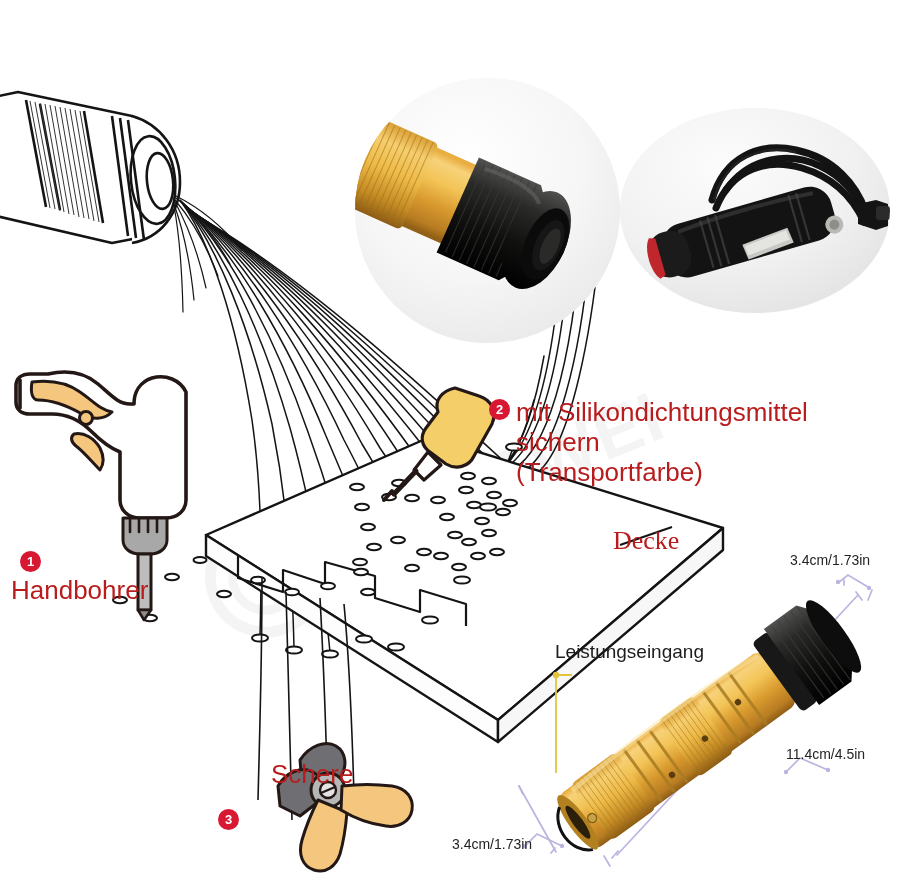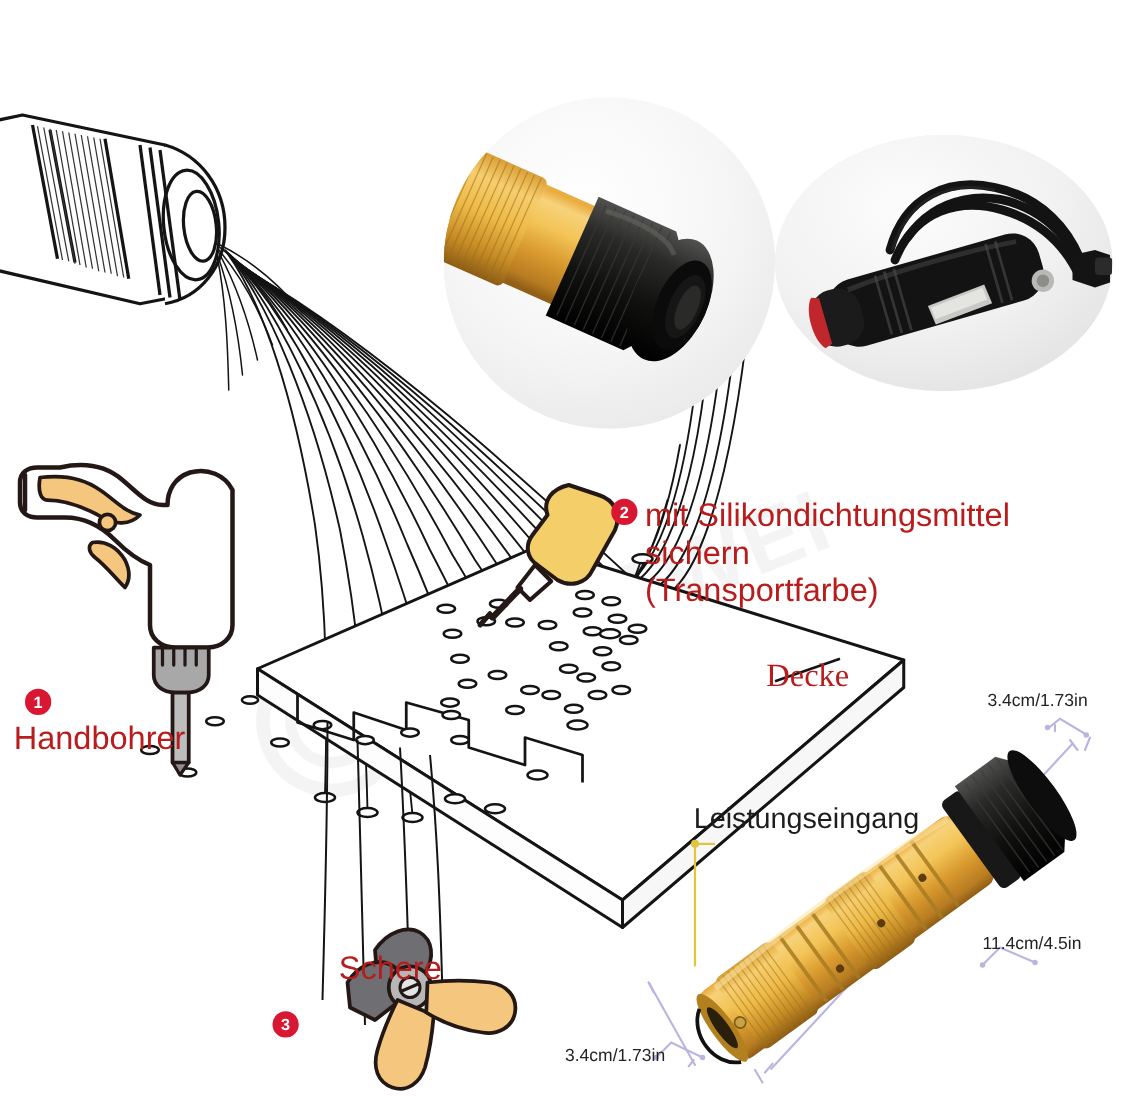--- a/index.html
+++ b/index.html
@@ -49,21 +49,21 @@
     position: absolute;
     white-space: nowrap;
     font-family: "Liberation Sans", sans-serif;
   }
   .lbl-red {
     color: #b91c1c;
     font-size: 26px;
   }
   .lbl-black {
     color: #1d1d1d;
-    font-size: 23px;
+    font-size: 19px;
   }
   .lbl-dim {
     color: #232323;
     font-size: 14px;
   }
   .multi { white-space: normal; line-height: 1.16; }
 
   
   .bullet {
     position: absolute;

